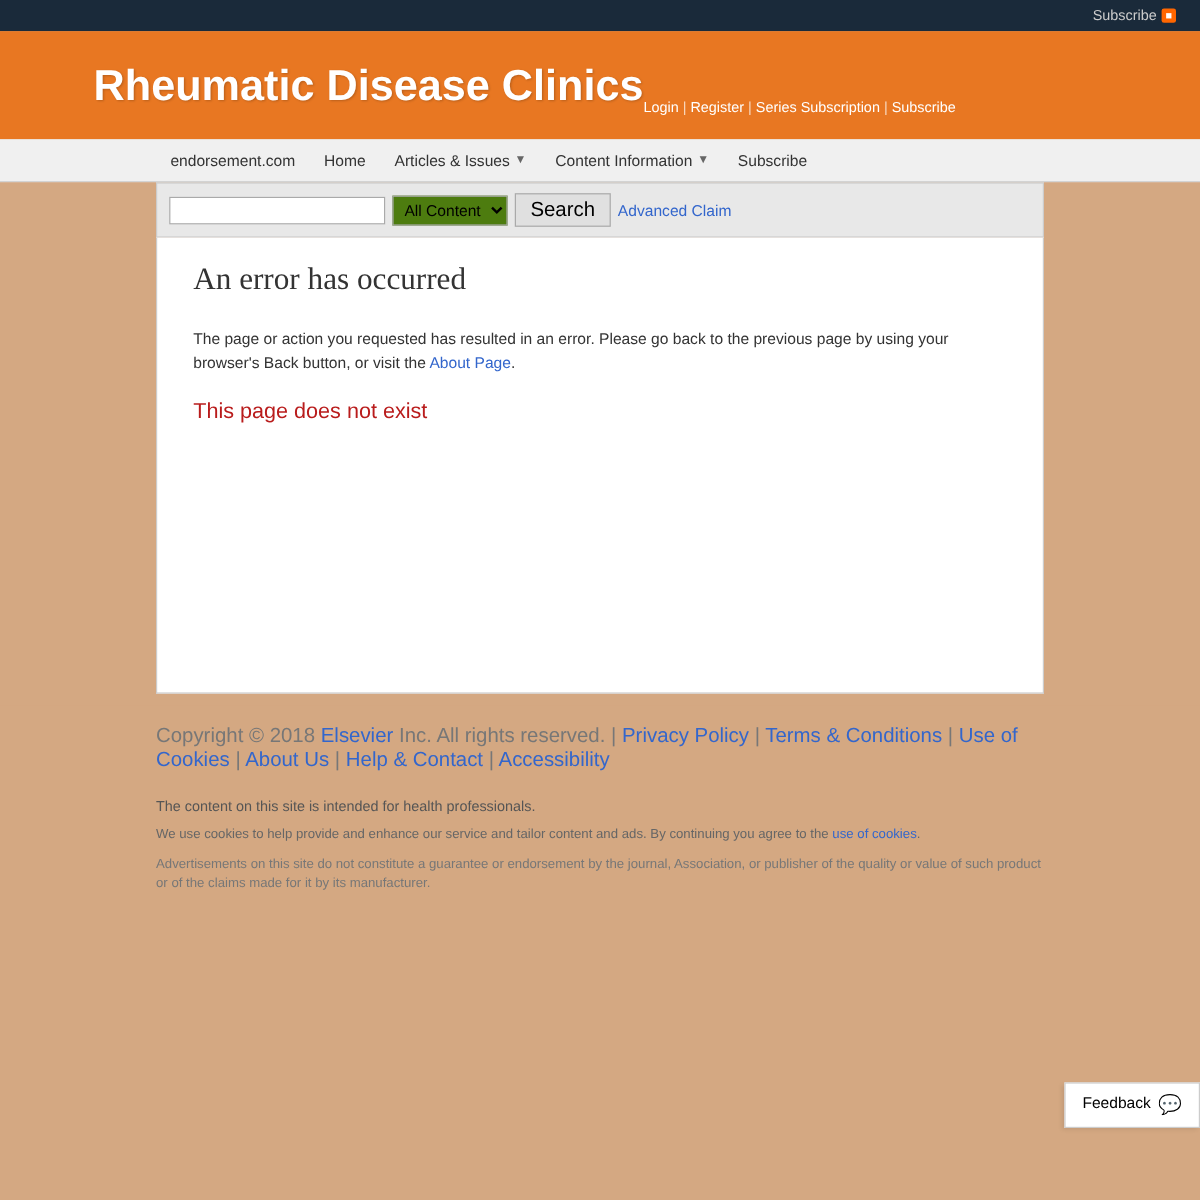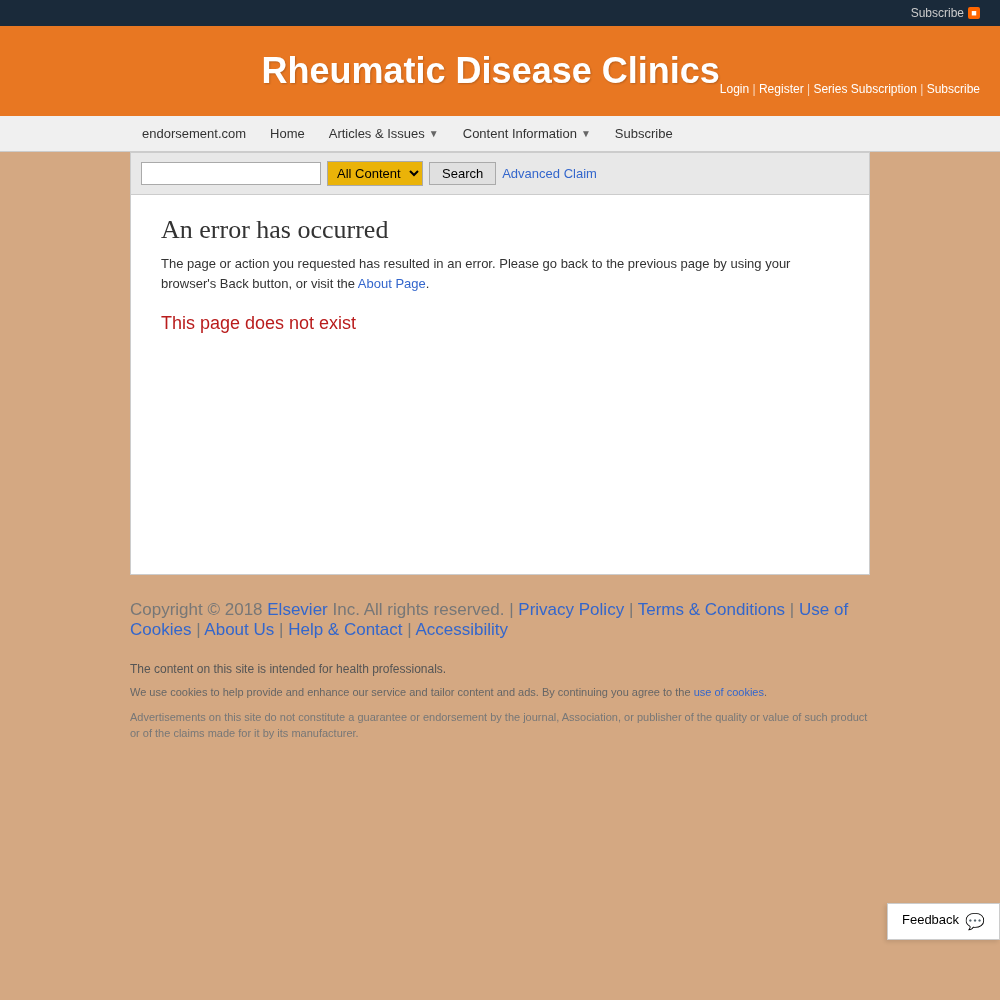--- a/index.html
+++ b/index.html
@@ -35,24 +35,24 @@
       border-radius: 2px;
       font-size: 9px;
       color: white;
       text-align: center;
       line-height: 12px;
     }
 
     
     .site-header {
       background-color: #e87722;
-      padding: 10px 20px 10px 108px;
+      padding: 10px 20px 10px 78px;
       display: flex;
       align-items: center;
-      justify-content: flex-end;
+      justify-content: flex-start;
       min-height: 90px;
     }
     .site-title {
       color: white;
       font-size: 36px;
       font-weight: bold;
       text-shadow: 1px 1px 2px rgba(0,0,0,0.2);
     }
     .header-links {
       font-size: 12px;
@@ -107,48 +107,48 @@
     .search-input {
       width: 180px;
       padding: 3px 5px;
       border: 1px solid #aaa;
       font-size: 13px;
     }
     .search-select {
       padding: 3px 5px;
       border: 1px solid #aaa;
       font-size: 13px;
-      background: #eab308;
+      background: #4d7c0f;
     }
     .search-button {
       padding: 3px 12px;
       background: #e0e0e0;
       border: 1px solid #aaa;
       cursor: pointer;
-      font-size: 13px;
+      font-size: 17px;
     }
     .advanced-search-link {
       color: #3366cc;
       text-decoration: none;
       font-size: 13px;
     }
 
     
     .content-panel {
       background-color: white;
       padding: 20px 30px;
       min-height: 380px;
       border: 1px solid #ccc;
       border-top: none;
     }
     .error-heading {
       font-size: 26px;
       font-weight: normal;
       color: #333;
-      margin-bottom: 9px;
+      margin-bottom: 25px;
       font-family: Georgia, serif;
     }
     .error-description {
       font-size: 13px;
       color: #333;
       line-height: 1.5;
       margin-bottom: 20px;
     }
     .error-description a {
       color: #3366cc;

